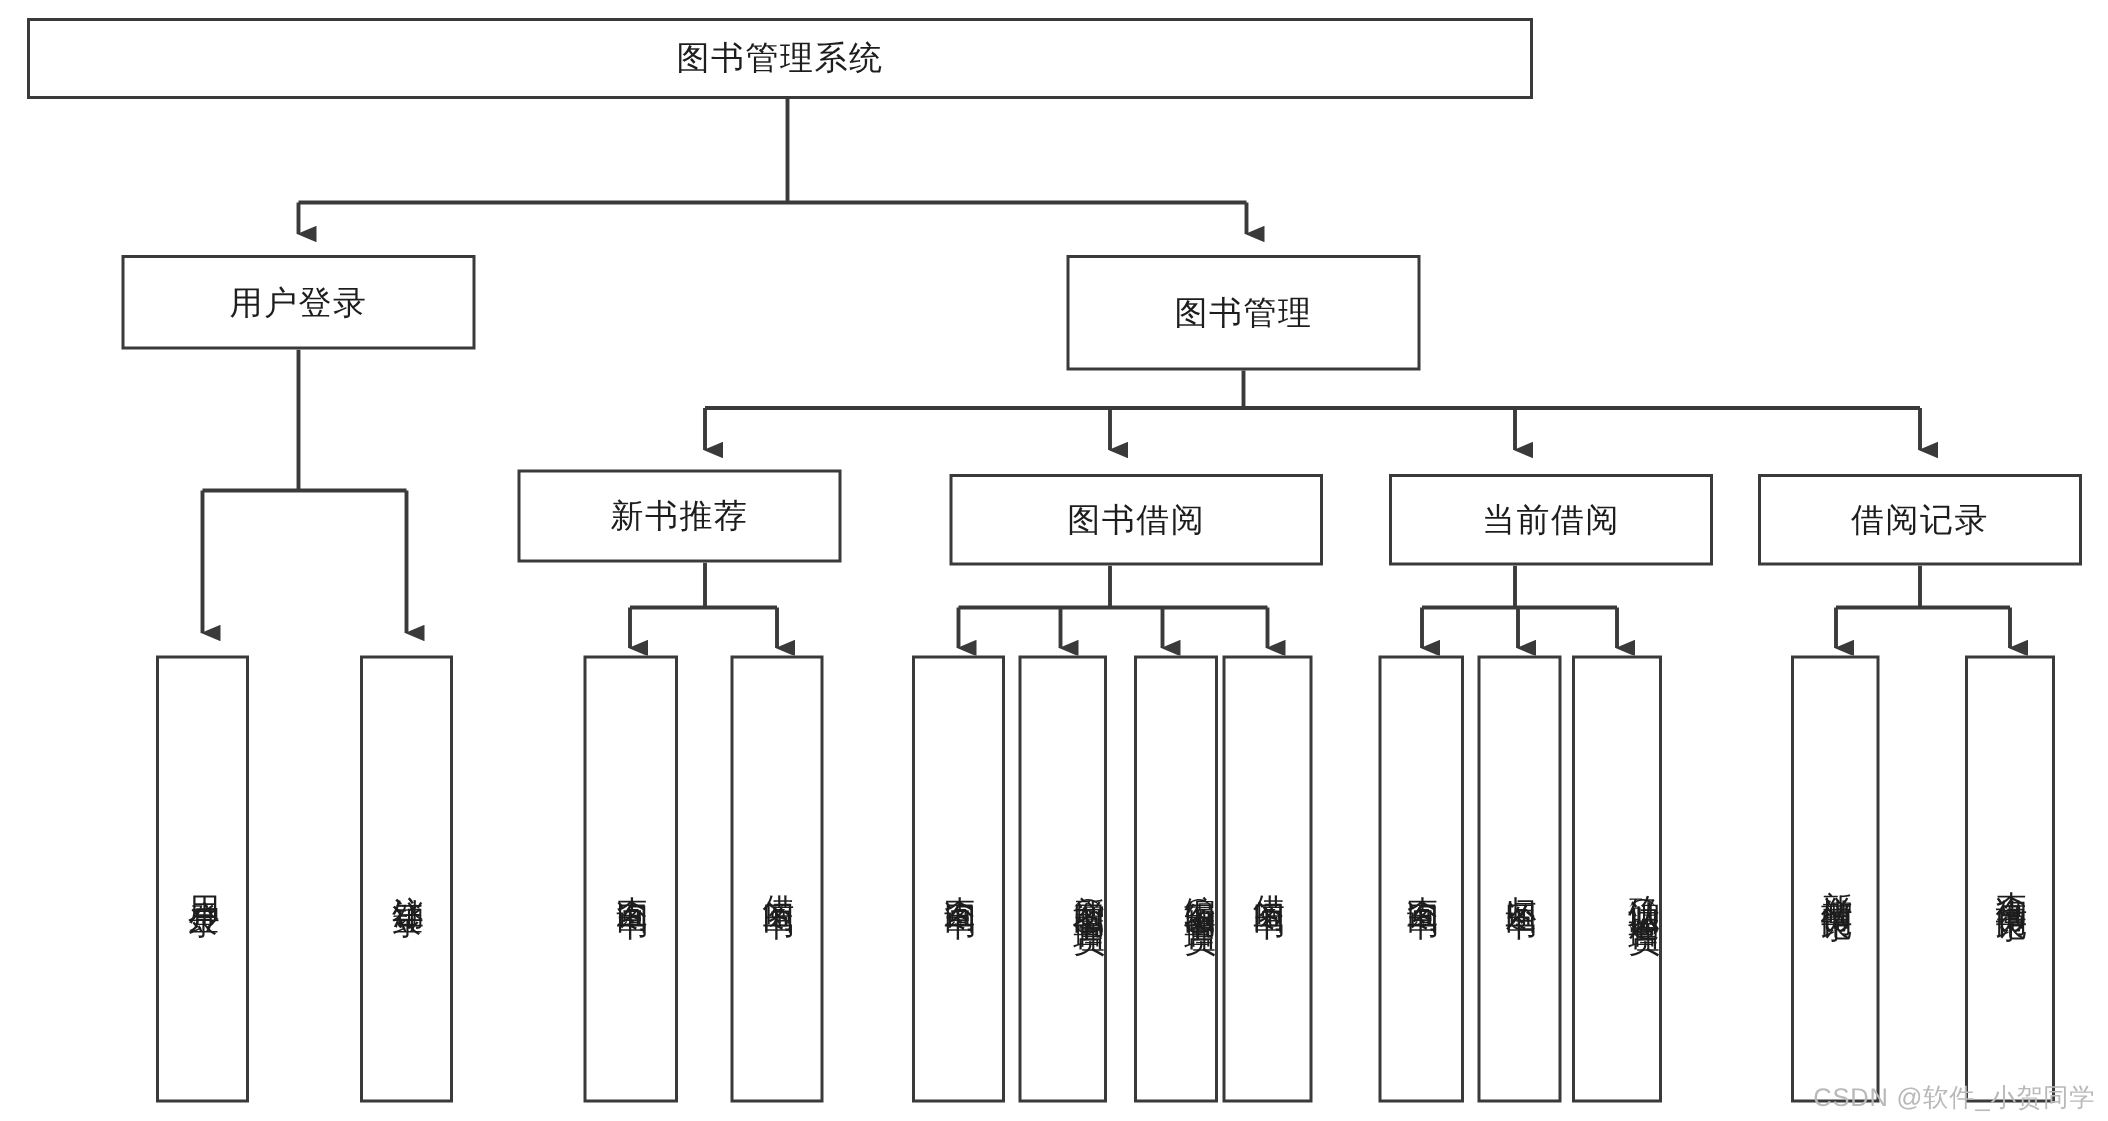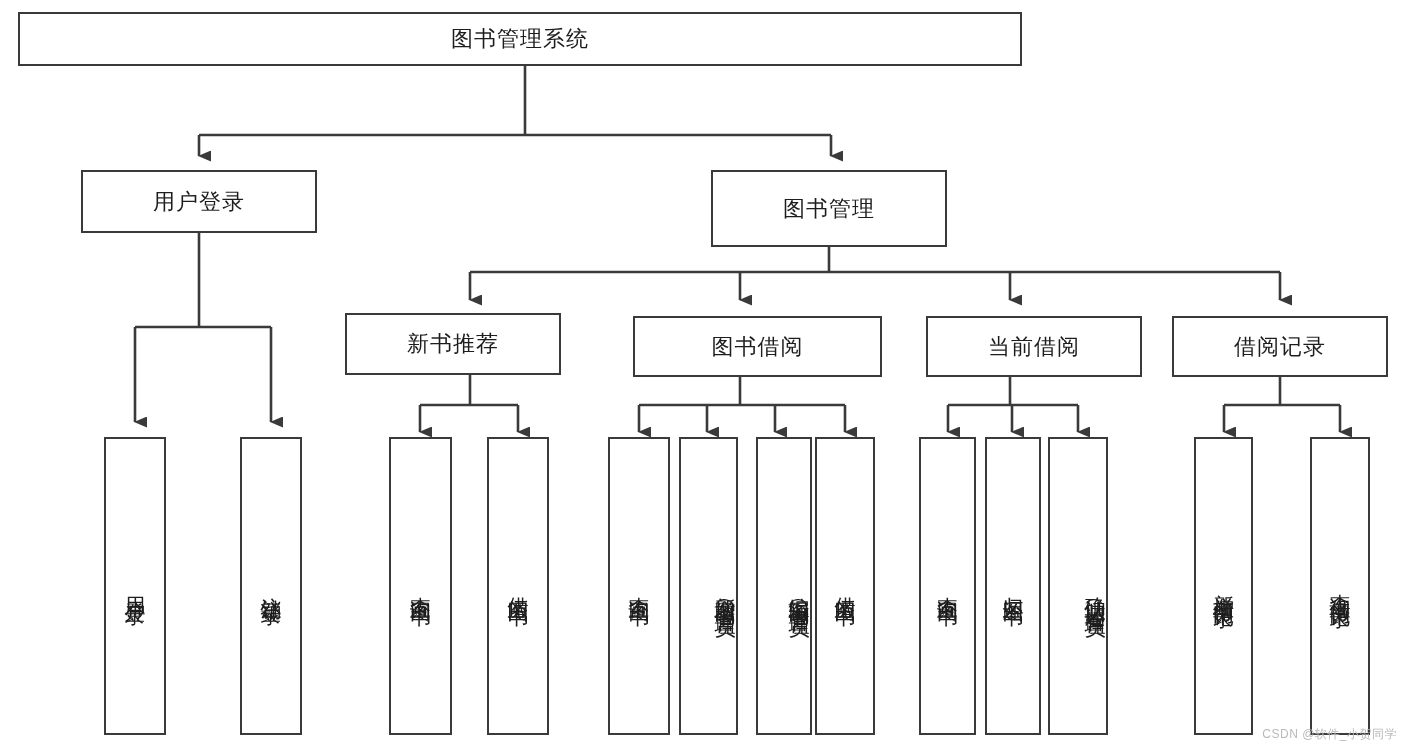--- a/index.html
+++ b/index.html
@@ -7,21 +7,21 @@
   #canvas{position:relative;width:1405px;height:747px;background:#ffffff;overflow:hidden;}
   svg#wires{position:absolute;left:0;top:0;width:1405px;height:747px;}
   .node{position:absolute;box-sizing:border-box;background:#ffffff;border:2px solid #3a3a3a;
         display:flex;align-items:center;justify-content:center;color:#1d1d1d;}
   .node.h{font-size:22px;letter-spacing:1px;}
   .node.v{writing-mode:vertical-rl;text-orientation:upright;font-size:21px;letter-spacing:3px;
           padding-top:14px;align-items:flex-start;justify-content:center;line-height:1.05;}
   .node.v.top{align-items:flex-start;}
   .node.v.mid{align-items:center;padding-top:0;}
   .root{font-size:23px;}
-  #watermark{position:absolute;right:8px;bottom:4px;font-size:12px;color:#b9b9b9;
+  #watermark{position:absolute;right:8px;bottom:4px;font-size:17px;color:#b9b9b9;
              letter-spacing:.5px;white-space:nowrap;}
 </style>
 </head>
 <body>
 
 <div id="canvas">
 
   <svg id="wires" viewBox="0 0 1405 747">
     <defs>
       <marker id="arw" markerWidth="11" markerHeight="13" refX="5.5" refY="12" orient="auto" markerUnits="userSpaceOnUse">

